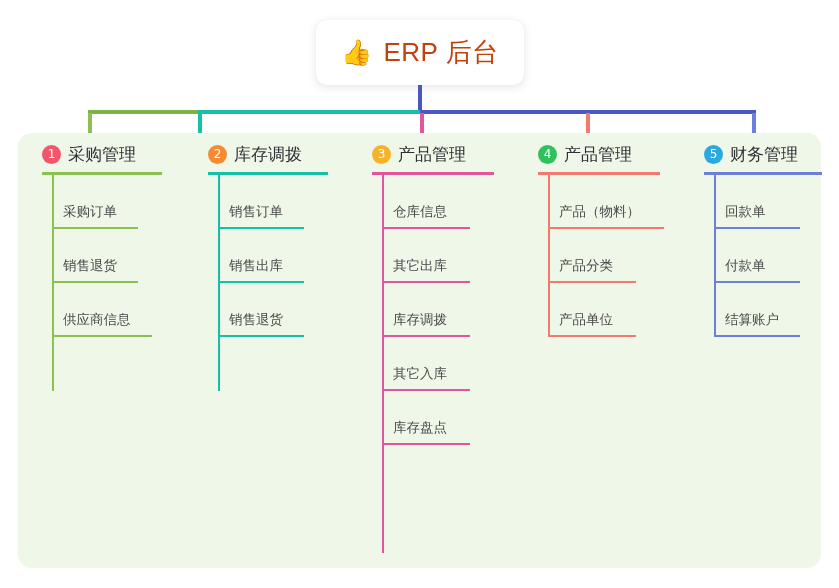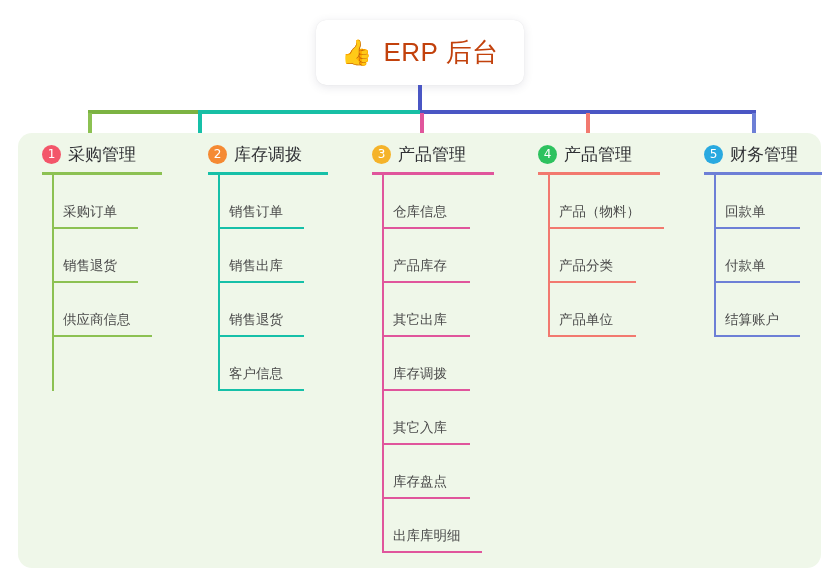--- a/index.html
+++ b/index.html
@@ -206,59 +206,47 @@
           <div class="leaf-rule" style="width: 86px; background: rgb(22, 192, 168);"></div>
         </div>
         <div class="leaf">
           <span class="leaf-label">销售出库</span>
           <div class="leaf-rule" style="width: 86px; background: rgb(22, 192, 168);"></div>
         </div>
         <div class="leaf">
           <span class="leaf-label">销售退货</span>
           <div class="leaf-rule" style="width: 86px; background: rgb(22, 192, 168);"></div>
         </div>
-        <div class="leaf">
-          <span class="leaf-label">客户信息</span>
-          <div class="leaf-rule" style="width: 86px; background: rgb(22, 192, 168);"></div>
-        </div>
       </div>
       <div class="column" style="left: 342px; width: 166px;">
         <div class="col-head">
           <span class="badge" style="background: rgb(245, 179, 42);">3</span>
           <span class="col-title">产品管理</span>
           <div class="head-rule" style="width: 122px; background: rgb(224, 85, 156);"></div>
         </div>
         <div class="spine" style="left: 22px; height: 378px; background: rgb(224, 85, 156);"></div>
         <div class="leaf">
           <span class="leaf-label">仓库信息</span>
           <div class="leaf-rule" style="width: 88px; background: rgb(224, 85, 156);"></div>
         </div>
         <div class="leaf">
-          <span class="leaf-label">产品库存</span>
-          <div class="leaf-rule" style="width: 88px; background: rgb(224, 85, 156);"></div>
-        </div>
-        <div class="leaf">
           <span class="leaf-label">其它出库</span>
           <div class="leaf-rule" style="width: 88px; background: rgb(224, 85, 156);"></div>
         </div>
         <div class="leaf">
           <span class="leaf-label">库存调拨</span>
           <div class="leaf-rule" style="width: 88px; background: rgb(224, 85, 156);"></div>
         </div>
         <div class="leaf">
           <span class="leaf-label">其它入库</span>
           <div class="leaf-rule" style="width: 88px; background: rgb(224, 85, 156);"></div>
         </div>
         <div class="leaf">
           <span class="leaf-label">库存盘点</span>
           <div class="leaf-rule" style="width: 88px; background: rgb(224, 85, 156);"></div>
-        </div>
-        <div class="leaf">
-          <span class="leaf-label">出库库明细</span>
-          <div class="leaf-rule" style="width: 100px; background: rgb(224, 85, 156);"></div>
         </div>
       </div>
       <div class="column" style="left: 508px; width: 166px;">
         <div class="col-head">
           <span class="badge" style="background: rgb(46, 194, 95);">4</span>
           <span class="col-title">产品管理</span>
           <div class="head-rule" style="width: 122px; background: rgb(242, 121, 111);"></div>
         </div>
         <div class="spine" style="left: 22px; height: 162px; background: rgb(242, 121, 111);"></div>
         <div class="leaf">

